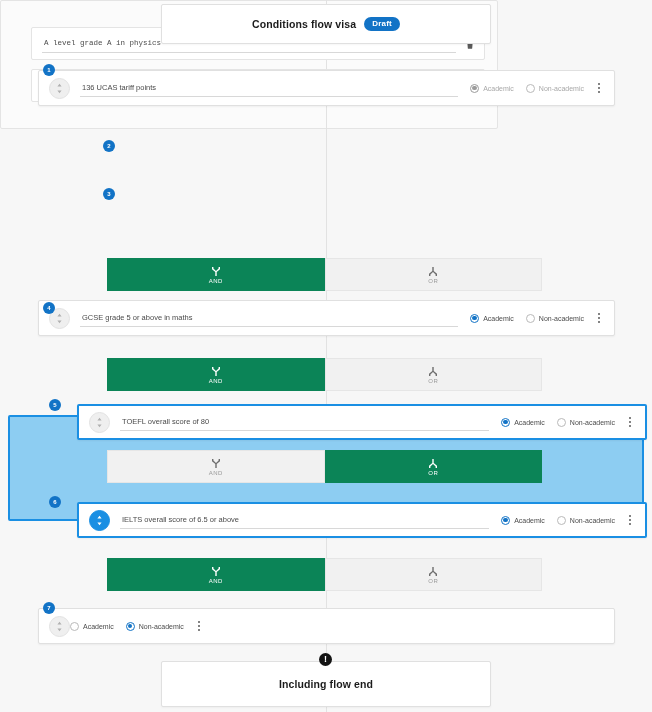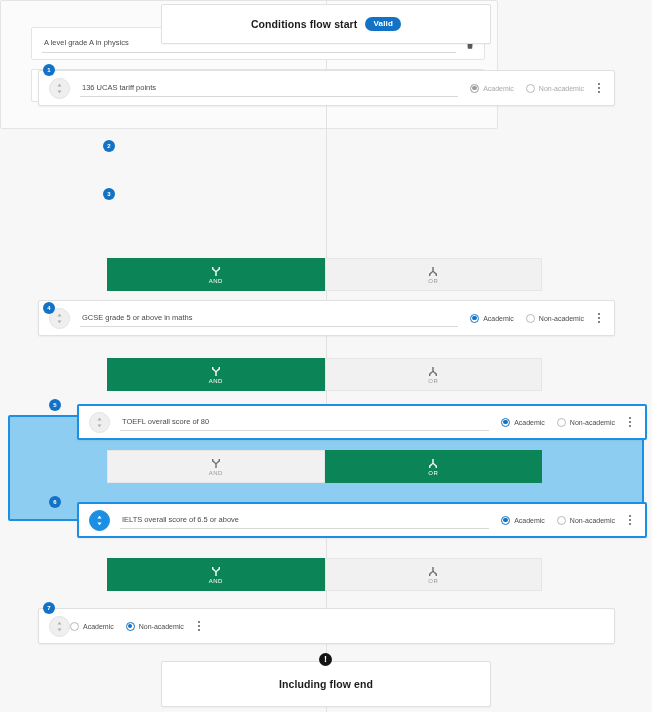--- a/index.html
+++ b/index.html
@@ -120,21 +120,21 @@
   .add-text { font-size: 7.5px; color: #1273c6; font-weight: 600; }
 
   .inc-row {
     position: relative; margin: 0 12px 9px 30px;
     background: #fff; border: 1px solid #e4e4e4; border-radius: 2px;
     height: 33px; display: flex; align-items: center; padding: 0 10px;
   }
   .inc-input {
     flex: 1 1 auto; border: none; border-bottom: 1px solid #d8d8d8;
     background: transparent; outline: none;
-    font-family: Liberation Sans, sans-serif;
+    font-family: Liberation Mono, monospace;
     font-size: 7.5px; color: #4b4b4b; padding: 3px 2px 4px 2px; height: 18px;
   }
   .trash { margin-left: 10px; cursor: pointer; flex: 0 0 auto; }
 
   
   .andor {
     position: absolute; left: 107px; width: 435px; height: 33px;
     display: flex; z-index: 3;
   }
   .ao-btn {
@@ -165,22 +165,22 @@
   }
 </style>
 </head>
 <body>
 
 <div class="canvas">
 
   <div class="spine"></div>
 
   <div class="card flow-node" style="top:4px">
-    <span class="flow-label">Conditions flow start</span>
-    <span class="badge-draft">Valid</span>
+    <span class="flow-label">Conditions flow visa</span>
+    <span class="badge-draft">Draft</span>
   </div>
 
   <div class="idx" style="left:43px; top:64px">1</div>
   <div class="card cond" style="top:70px">
     <span class="grip">
       <svg width="9" height="11" viewBox="0 0 9 11">
           <path d="M4.5 0.8 6.6 3.4H2.4zM4.5 10.2 2.4 7.6h4.2z" fill="currentColor"></path>
         </svg>
     </span>
     <input class="cond-input" value="136 UCAS tariff points" style="">

